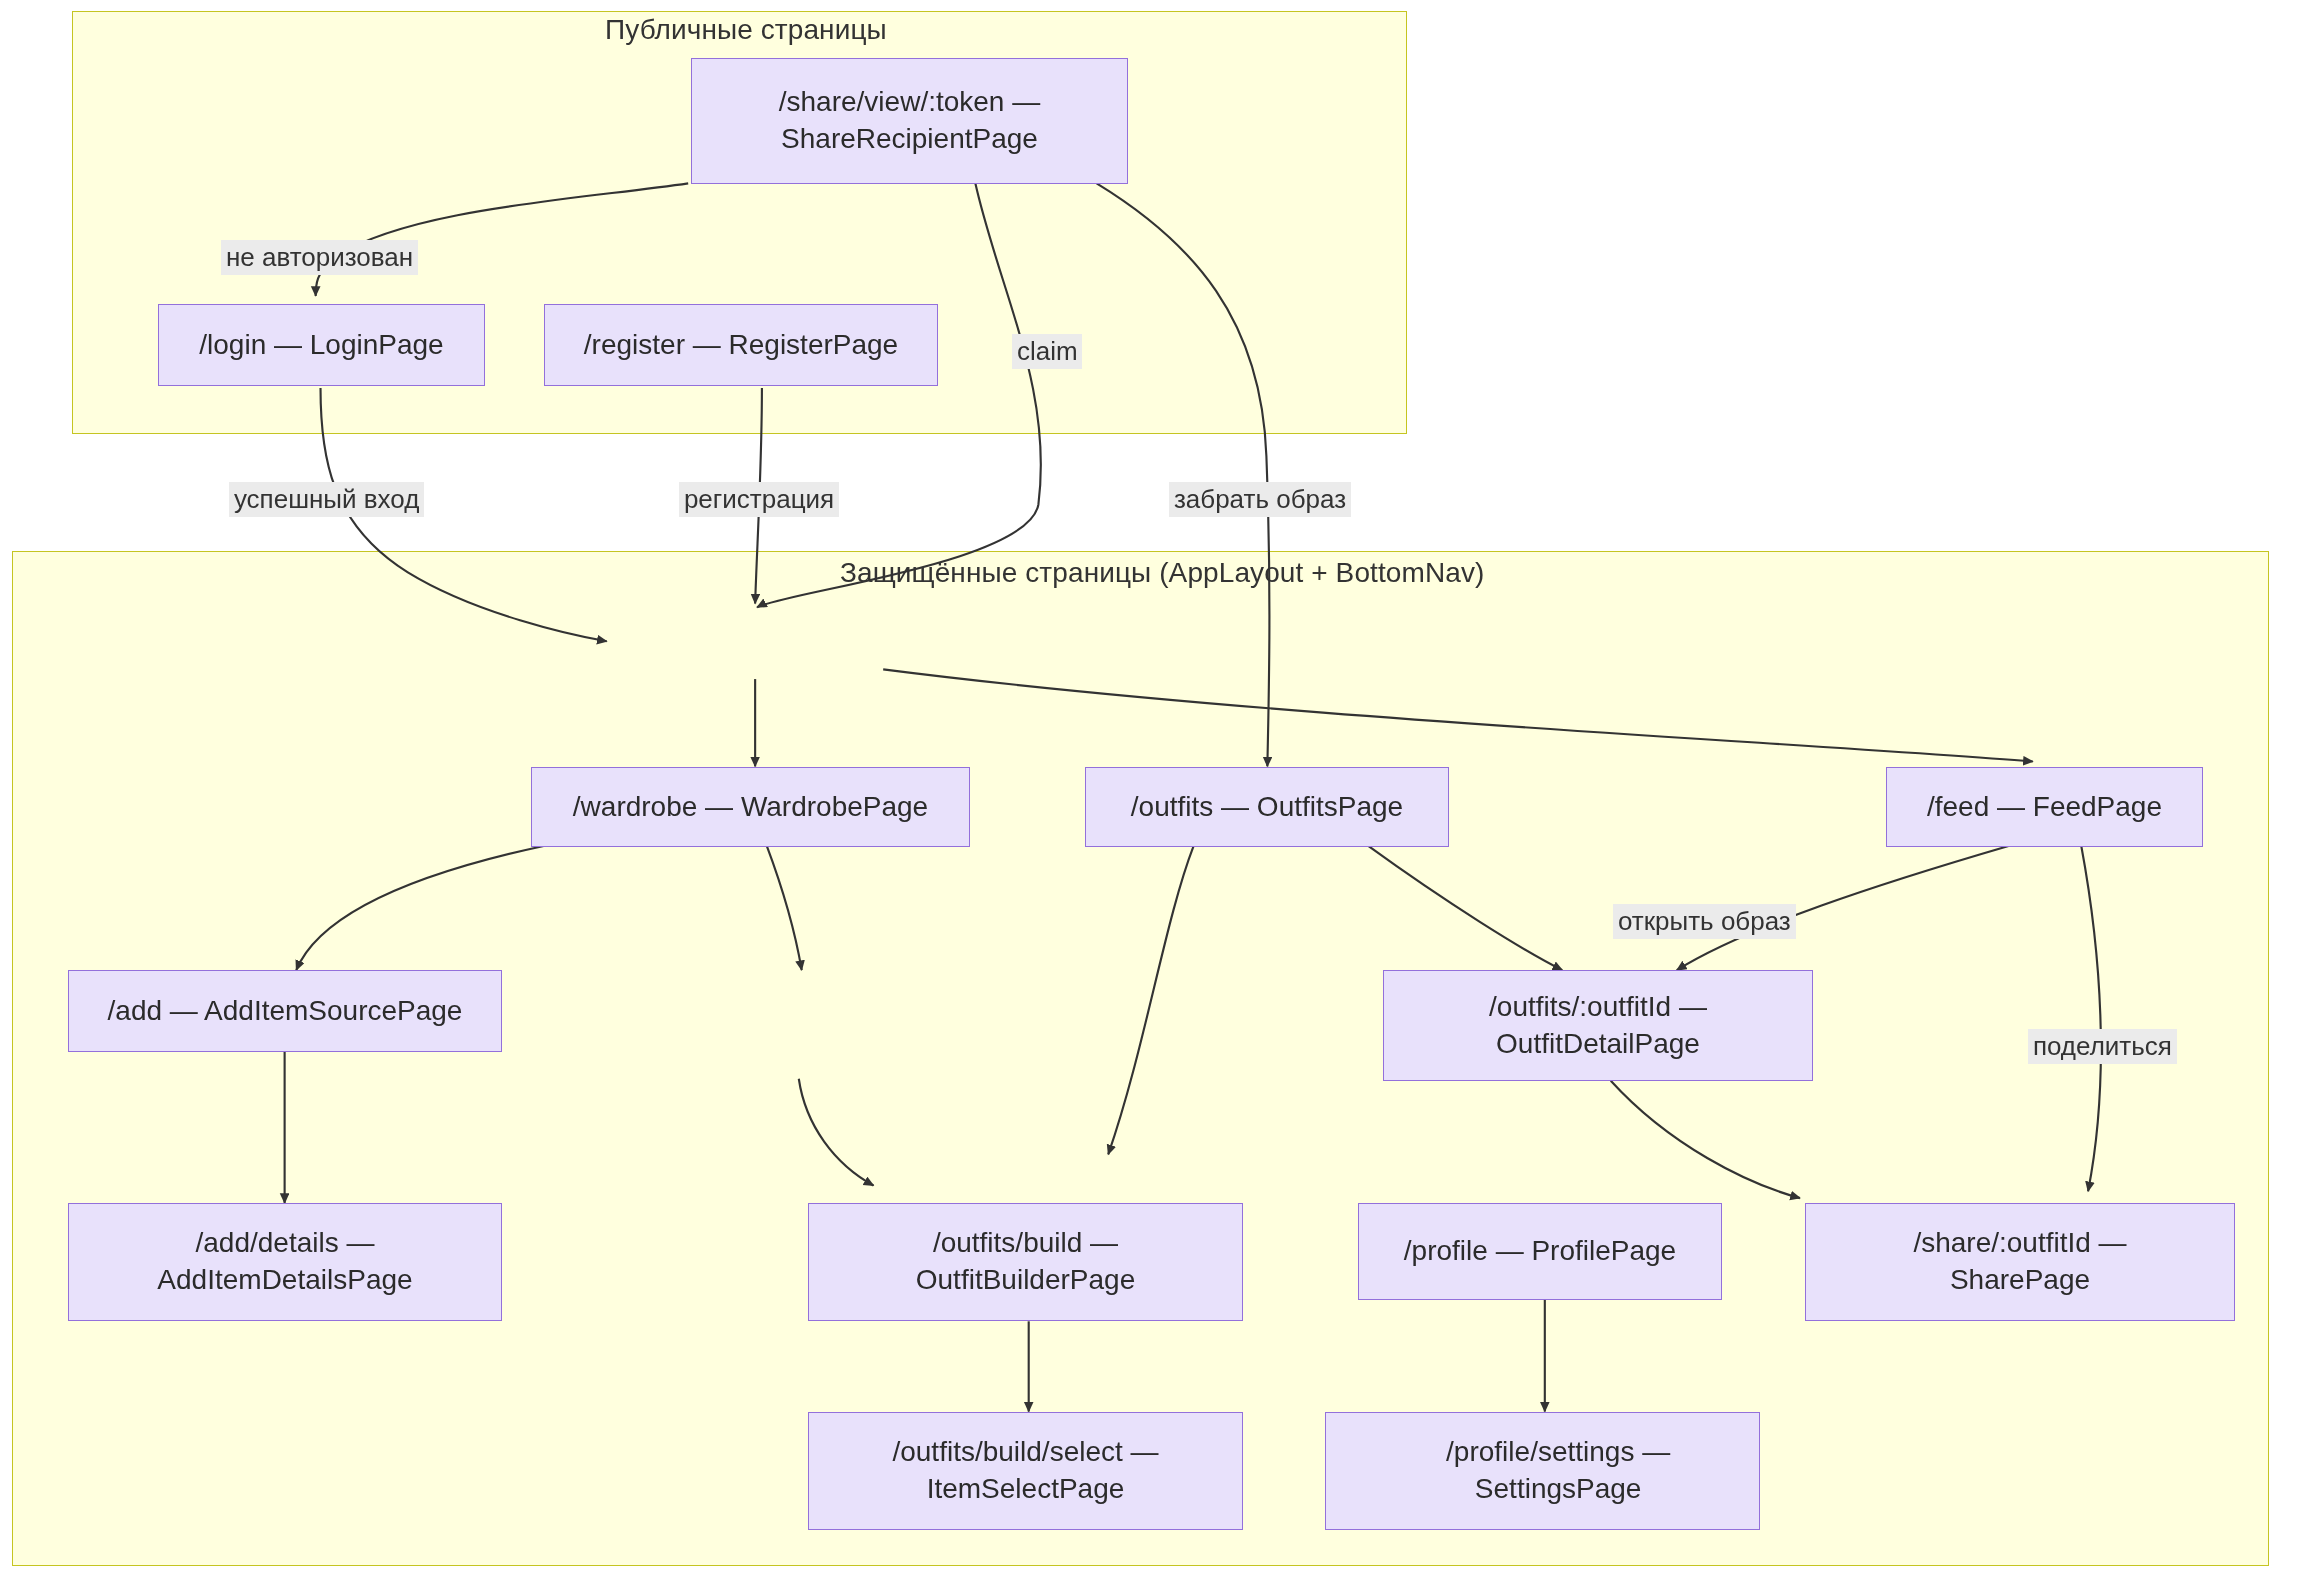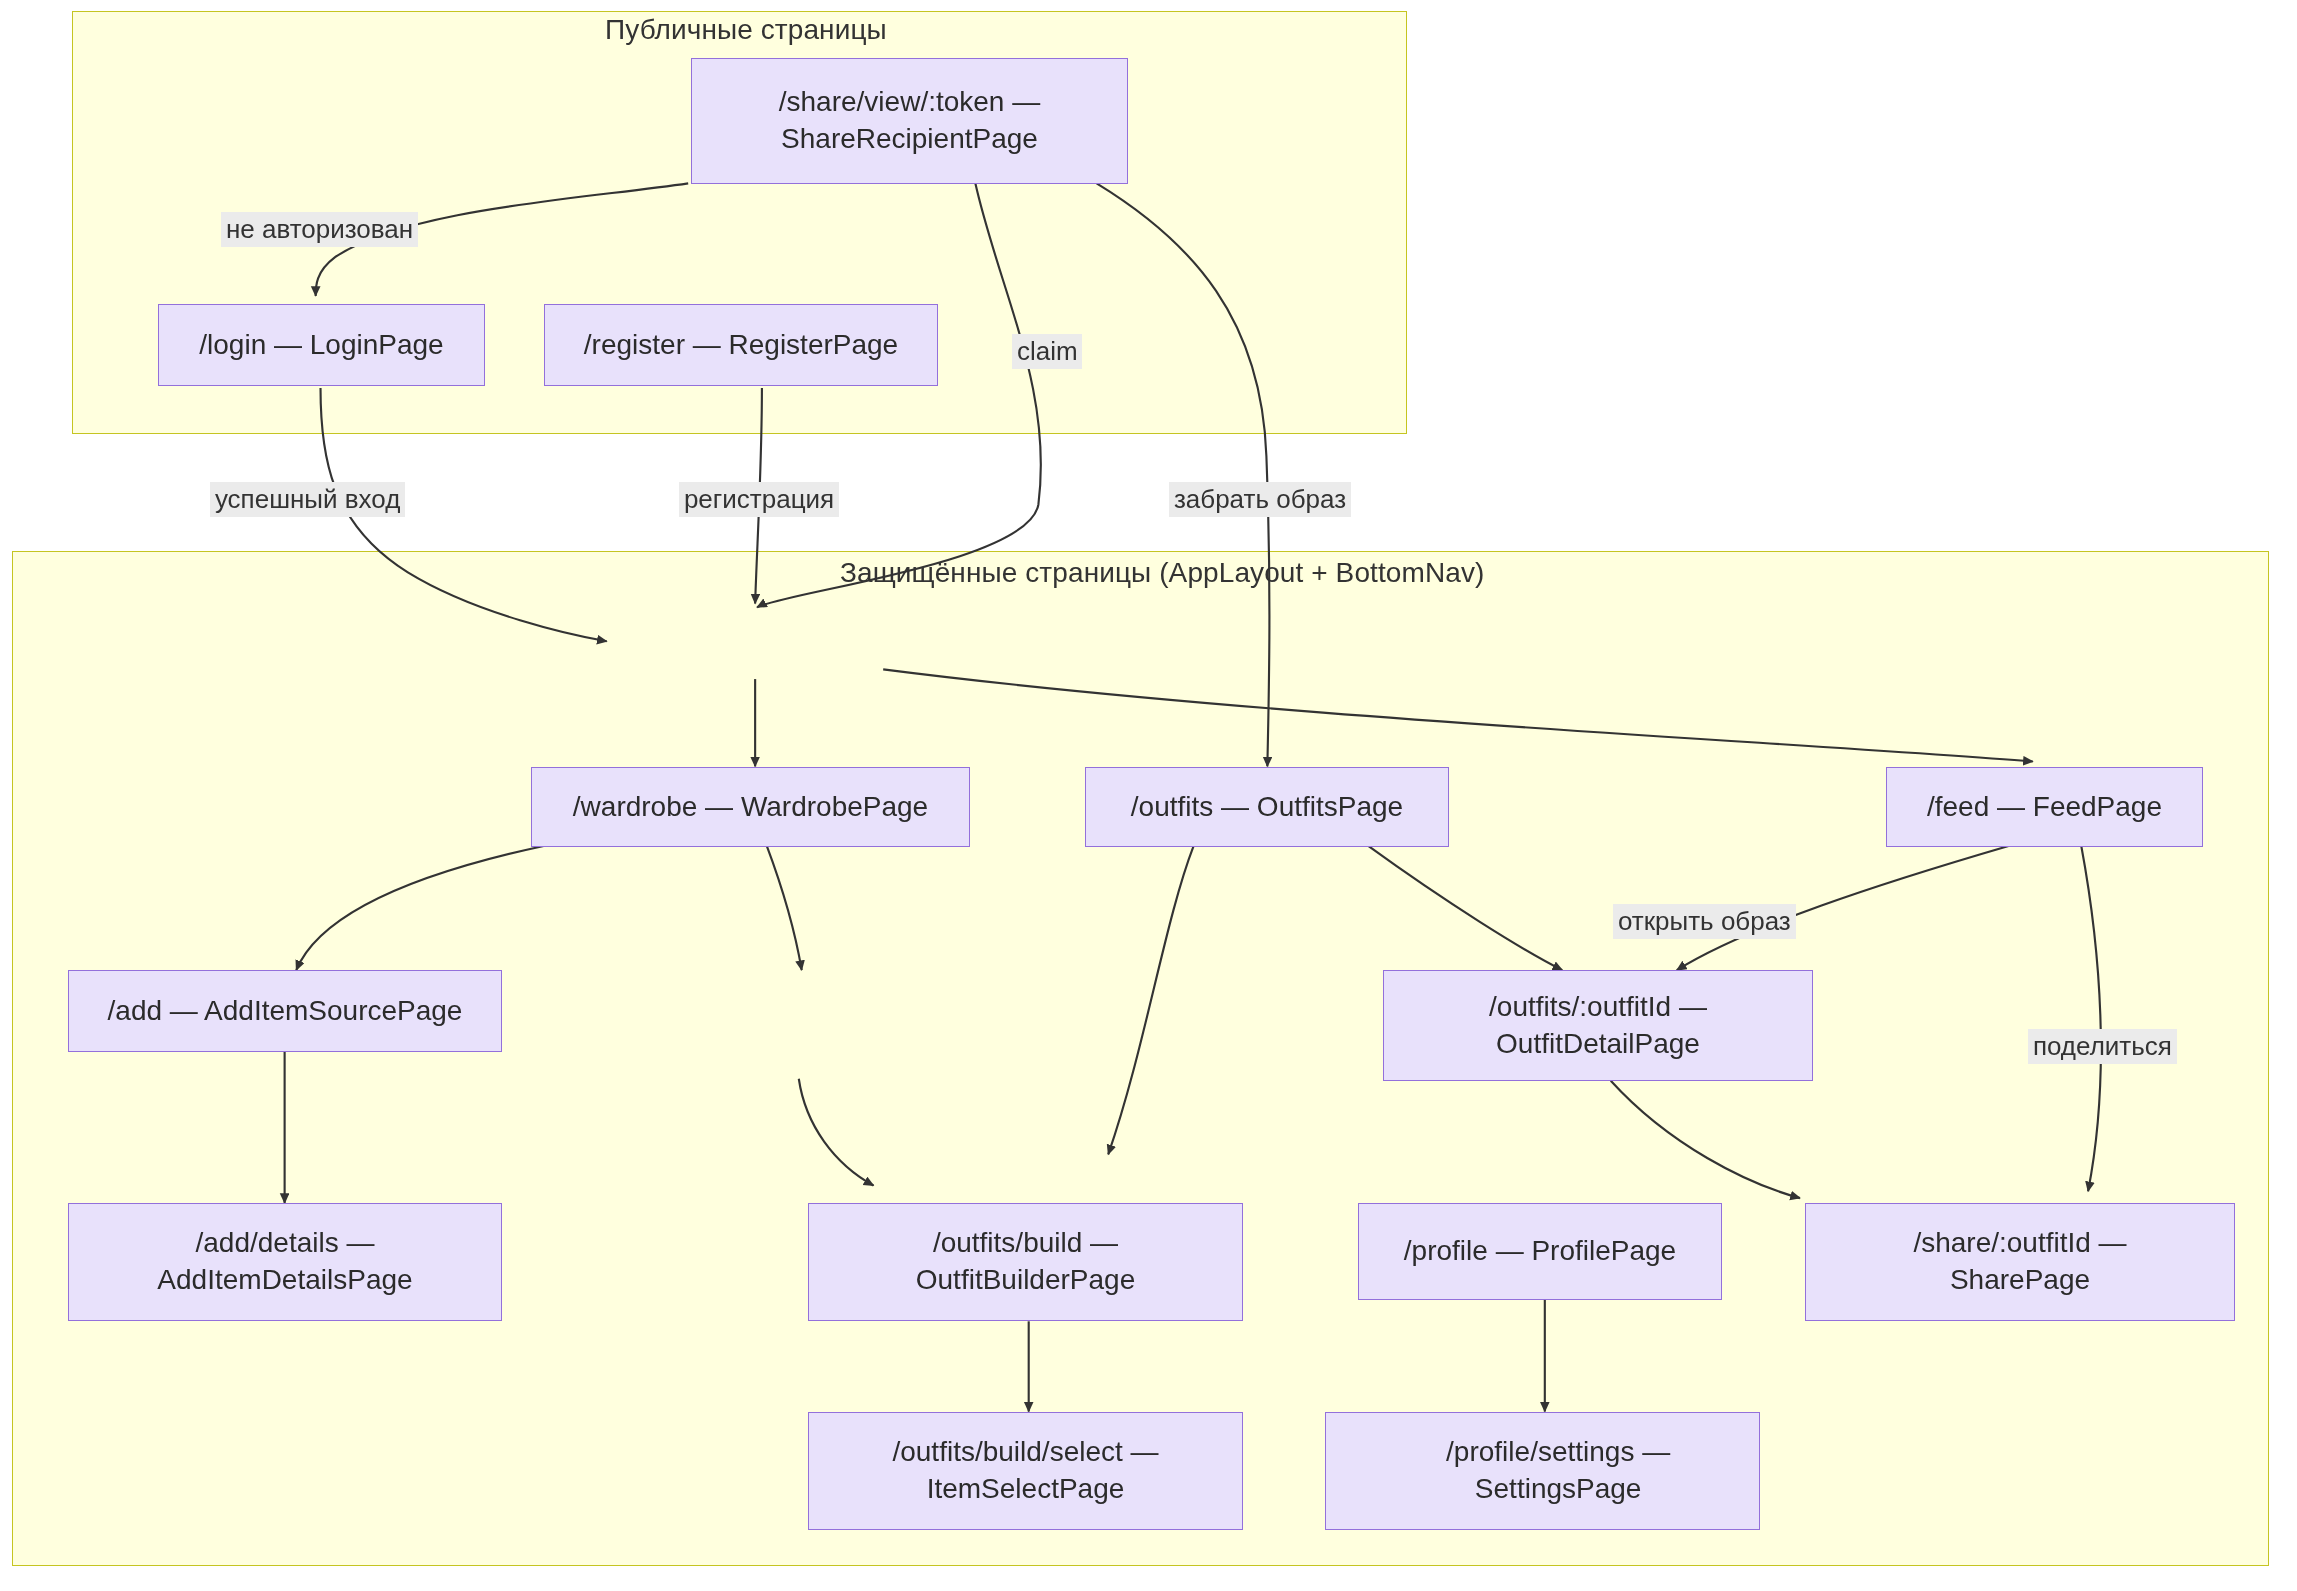--- a/index.html
+++ b/index.html
@@ -134,27 +134,27 @@
   <div class="node" style="left:808px;top:1412px;width:435px;height:118px;">
     <span>/outfits/build/select —
 ItemSelectPage</span>
   </div>
 
   <div class="node" style="left:1325px;top:1412px;width:435px;height:118px;padding-left:41px;">
     <span>/profile/settings —
 SettingsPage</span>
   </div>
 
-  <div class="edge-label" style="left:221px;top:212px;">не авторизован</div>
+  <div class="edge-label" style="left:221px;top:240px;">не авторизован</div>
 
   <div class="edge-label" style="left:1012px;top:334px;">claim</div>
 
   <div class="edge-label" style="left:1169px;top:482px;">забрать образ</div>
 
-  <div class="edge-label" style="left:210px;top:482px;">успешный вход</div>
+  <div class="edge-label" style="left:229px;top:482px;">успешный вход</div>
 
   <div class="edge-label" style="left:679px;top:482px;">регистрация</div>
 
   <div class="edge-label" style="left:1613px;top:904px;">открыть образ</div>
 
   <div class="edge-label" style="left:2028px;top:1029px;">поделиться</div>
 
 </div>
 
 

